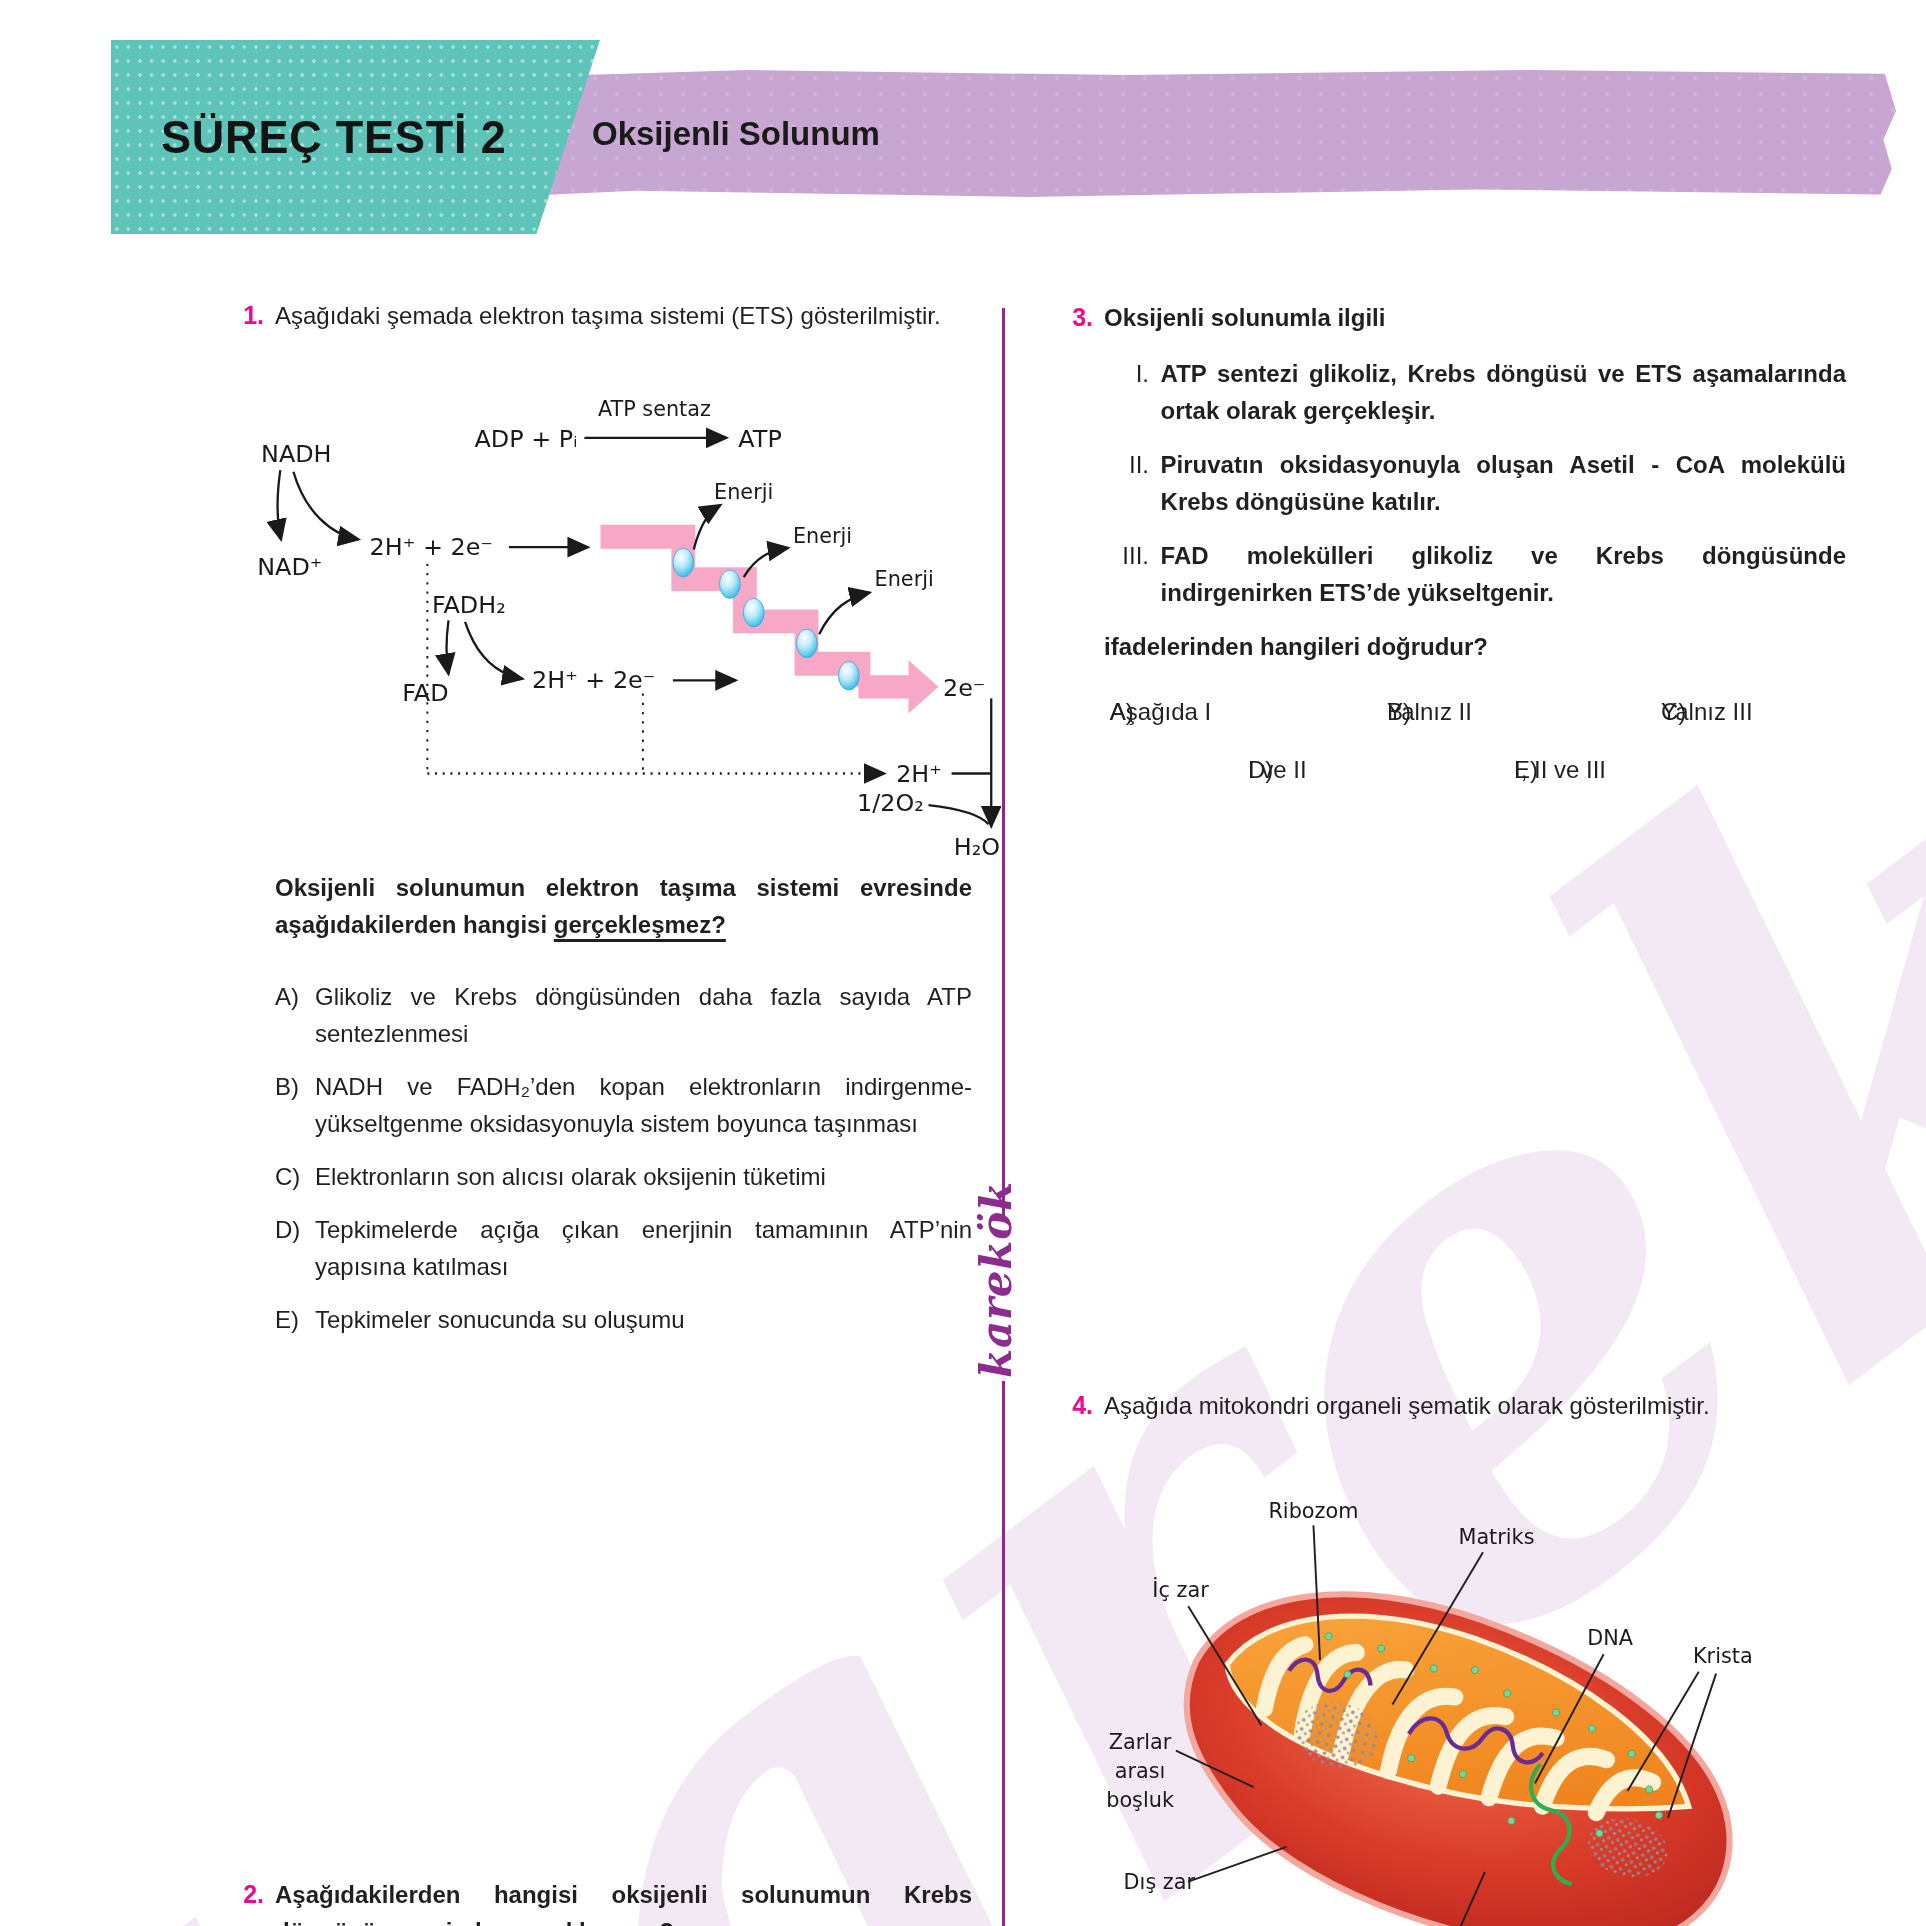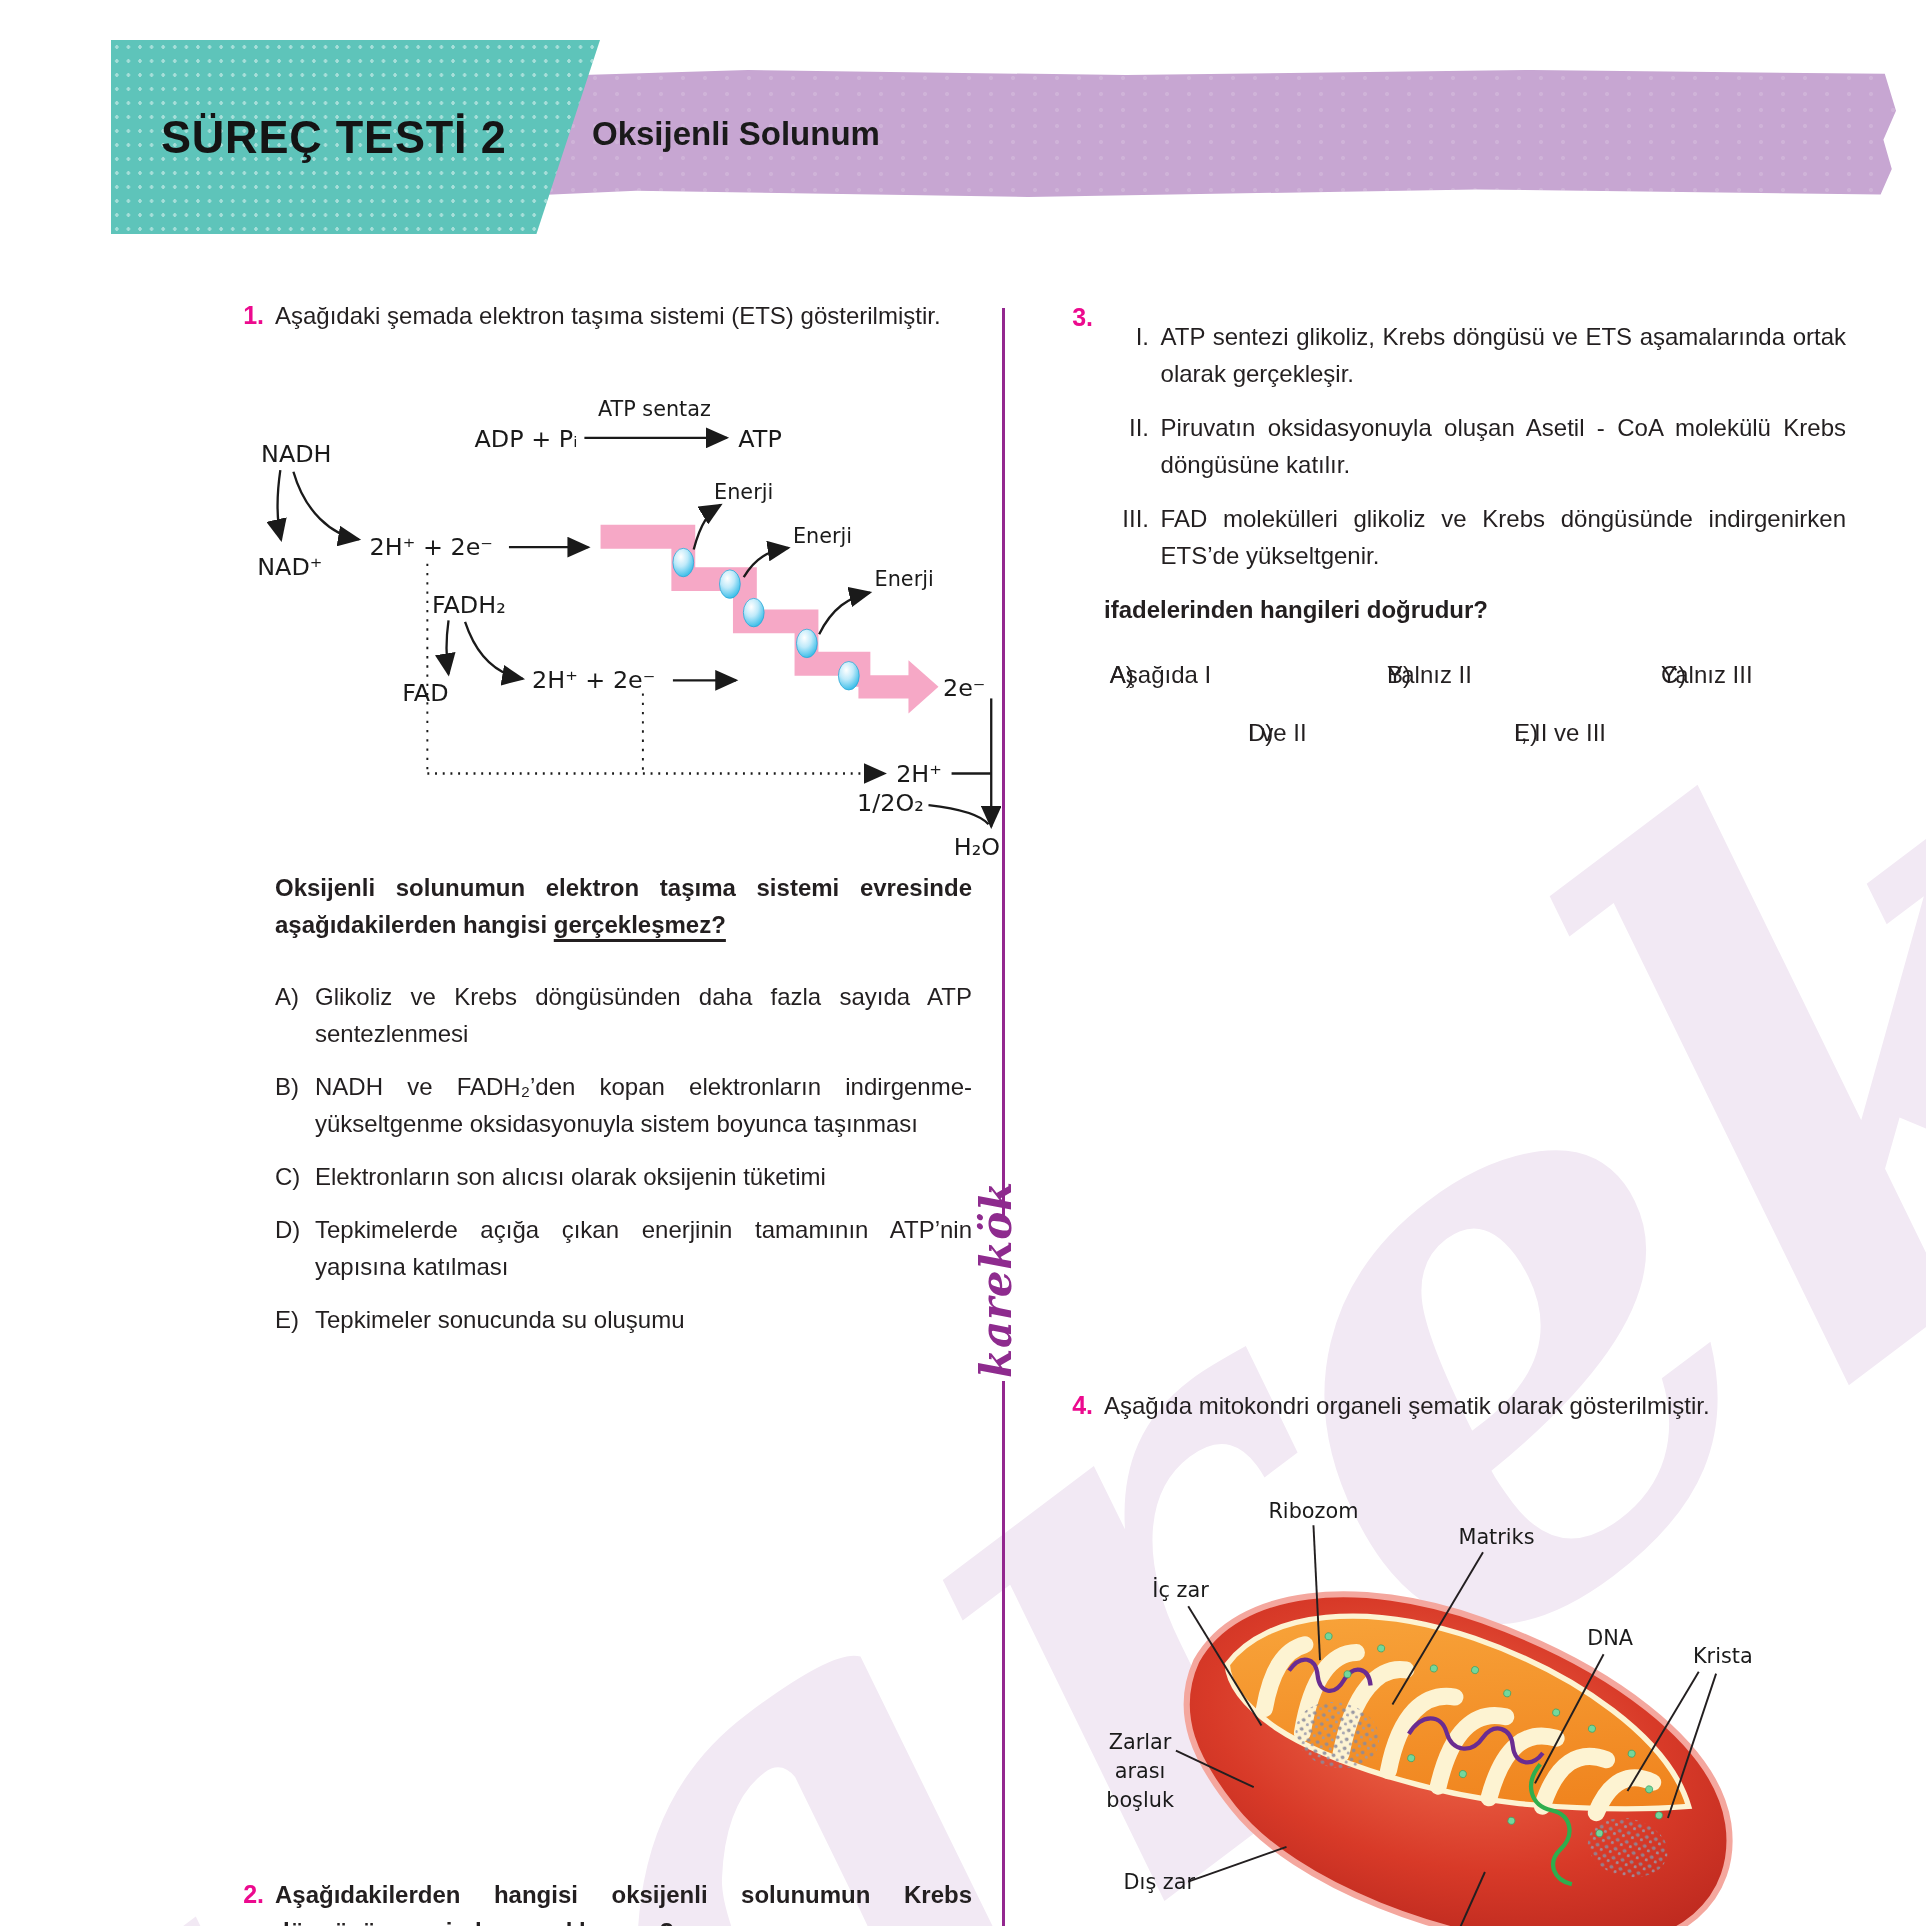--- a/index.html
+++ b/index.html
@@ -56,21 +56,21 @@
   .qnum{
     position:absolute; left:-69px; top:0; width:58px; text-align:right;
     color:#ec0a8e; font-weight:bold; font-size:25px; line-height:37px;
   }
   .uline{text-decoration:underline; text-decoration-thickness:2.7px; text-underline-offset:6.2px;}
   .opt{display:flex; margin-bottom:16px;}
   .opt .lab{flex:none; width:40px;}
   .opt .txt{flex:1; text-align:justify;}
   .ritem{display:flex; margin-bottom:17px;}
   .ritem .rnum{flex:none; width:45px; text-align:right; padding-right:11.6px;}
-  .ritem .rtxt{flex:1; text-align:justify;}
+  .ritem .rtxt{flex:1; text-align:justify;font-weight:bold;}
   .inline-opts{position:relative; height:37px;}
   .inline-opts span{position:absolute; white-space:nowrap;}
   
   svg text{font-family:"DejaVu Sans","Liberation Sans",sans-serif; fill:#1a1a1a;}
 </style>
 </head>
 <body>
 
 <div id="watermark">karekök</div>
 
@@ -181,20 +181,21 @@
 <div class="qblock t62" style="left:275px; top:1876px; width:697px;">
   <div class="qnum">2.</div>
   <div class="just bold">
     <span>Aşağıdakilerden hangisi oksijenli solunumun Krebs döngüsü evresinde </span><span class="uline">gerçekleşmez?</span>
   </div>
 
 </div>
 
 <div class="qblock t62" style="left:1104px; top:299px; width:742px;">
   <div class="qnum">3.</div>
+  <div class="bold">Oksijenli solunumla ilgili</div>
   <div style="margin-top:18.5px;">
     <div class="ritem">
         <span class="rnum">I.</span>
         <span class="rtxt">ATP sentezi glikoliz, Krebs döngüsü ve ETS aşamalarında ortak olarak gerçekleşir.</span>
       </div>
     <div class="ritem">
         <span class="rnum">II.</span>
         <span class="rtxt">Piruvatın oksidasyonuyla oluşan Asetil - CoA molekülü Krebs döngüsüne katılır.</span>
       </div>
     <div class="ritem">

